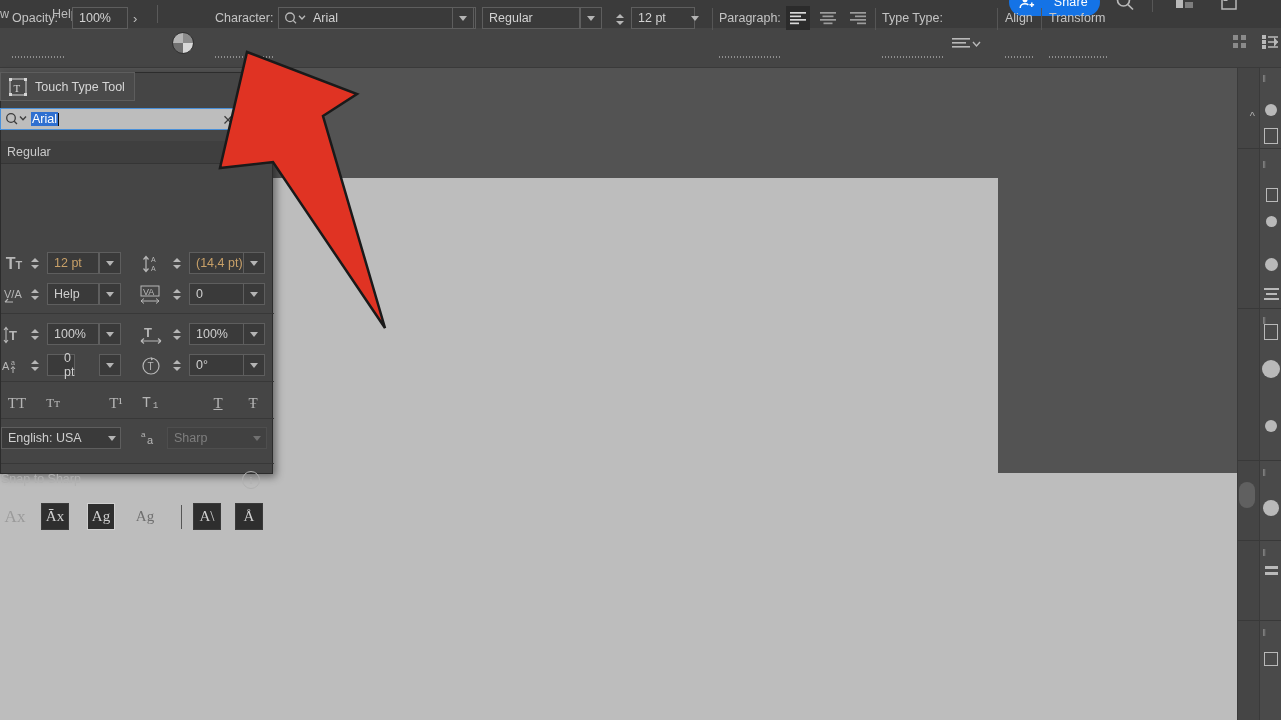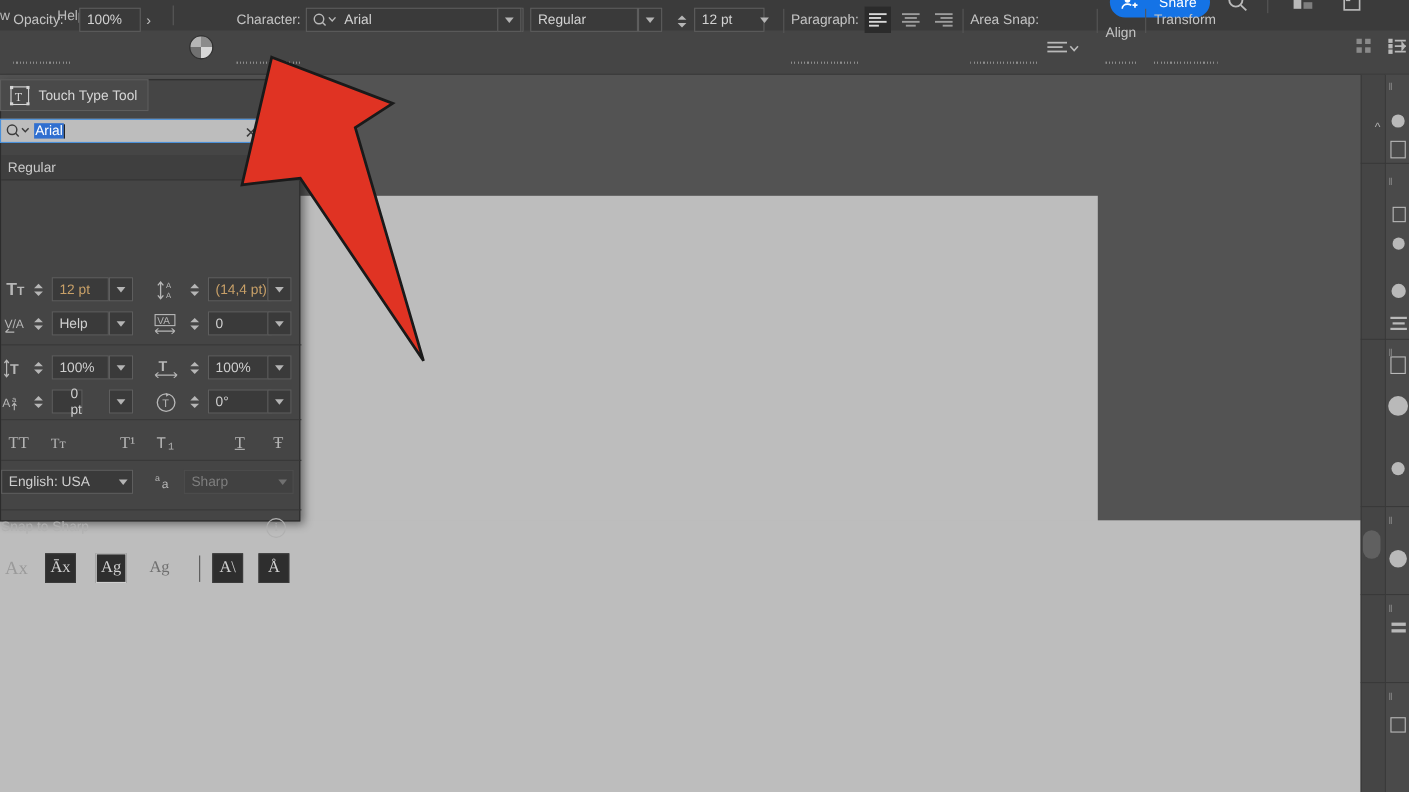--- a/index.html
+++ b/index.html
@@ -224,31 +224,31 @@
   <div class="align-btn" style="left:846px;">
     <svg viewBox="0 0 18 14" width="18" height="14">
       <rect x="1" y="1" width="16" height="1.7" fill="#9d9d9d"></rect>
         <rect x="6" y="4.5" width="11" height="1.7" fill="#9d9d9d"></rect>
       <rect x="1" y="8" width="16" height="1.7" fill="#9d9d9d"></rect>
         <rect x="8" y="11.5" width="9" height="1.7" fill="#9d9d9d"></rect>
     </svg>
   </div>
 
   <div class="ob-sep" style="left:875px;"></div>
-  <div class="ob-label" style="left:882px;">Area Snap:</div>
+  <div class="ob-label" style="left:882px;">Type Type:</div>
   <div class="dotline" style="left:882px;top:56px;width:62px;"></div>
   <svg style="position:absolute;left:952px;top:36px;width:30px;height:16px;" viewBox="0 0 30 16">
     <rect x="0" y="2" width="18" height="1.6" fill="#b9b9b9"></rect>
       <rect x="0" y="6" width="14" height="1.6" fill="#b9b9b9"></rect>
     <rect x="0" y="10" width="18" height="1.6" fill="#b9b9b9"></rect>
     <path d="M21 6 L24.5 10 L28 6" fill="none" stroke="#b9b9b9" stroke-width="1.4"></path>
   </svg>
 
   <div class="ob-sep" style="left:997px;"></div>
-  <div class="ob-label" style="left:1005px;margin-top:12px;">Align</div>
+  <div class="ob-label" style="left:1005px;">Align</div>
   <div class="dotline" style="left:1005px;top:56px;width:28px;"></div>
   <div class="ob-sep" style="left:1041px;"></div>
   <div class="ob-label" style="left:1049px;">Transform</div>
   <div class="dotline" style="left:1049px;top:56px;width:58px;"></div>
 
   <svg class="grid-ico" style="left:1233px;" viewBox="0 0 14 14">
     <rect x="0" y="0" width="5" height="5" fill="#8a8a8a"></rect>
       <rect x="8" y="0" width="5" height="5" fill="#8a8a8a"></rect>
     <rect x="0" y="8" width="5" height="5" fill="#8a8a8a"></rect>
       <rect x="8" y="8" width="5" height="5" fill="#8a8a8a"></rect>

